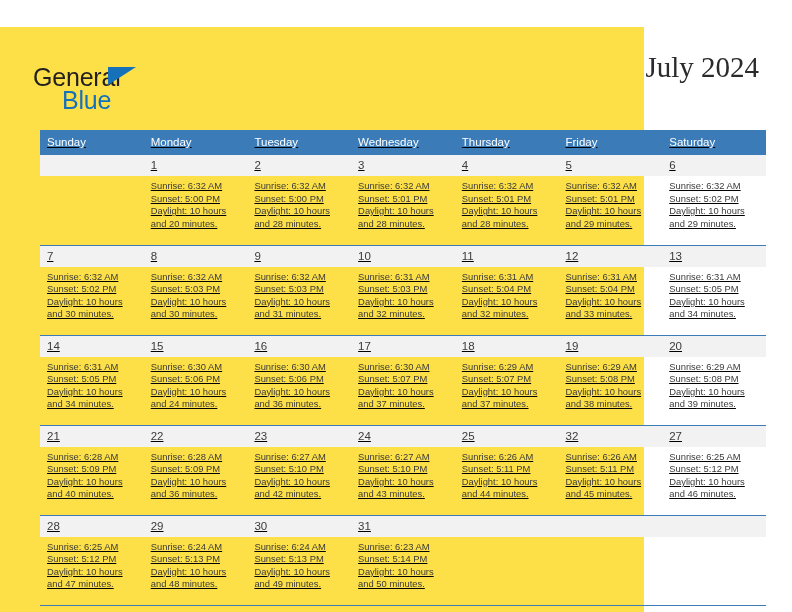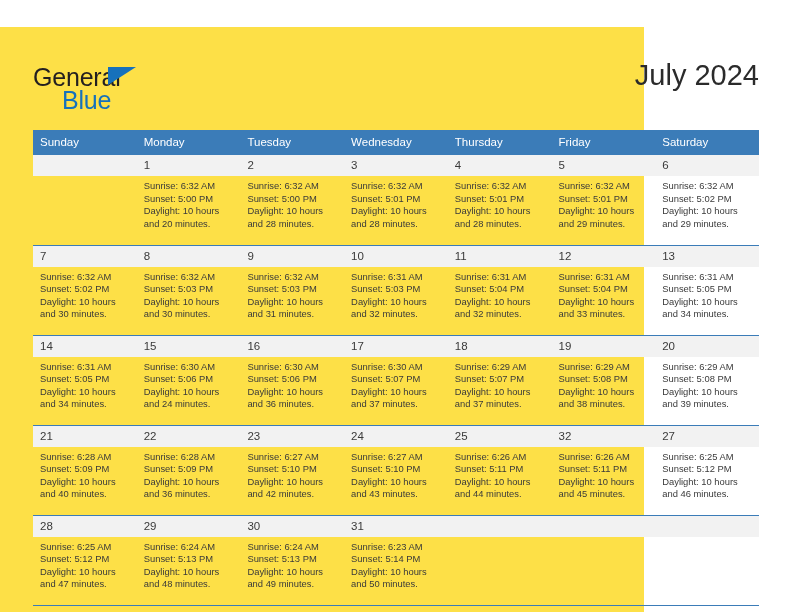--- a/index.html
+++ b/index.html
@@ -51,44 +51,46 @@
     position: absolute;
     left: 29px; top: 23px;
     font-size: 25px;
     color: #1671bb;
     letter-spacing: -0.2px;
     line-height: 28px;
   }
   .title-block {
     position: absolute;
     right: 33px;
-    top: 30px;
+    top: 22px;
     text-align: right;
+    font-family: Liberation Serif, serif;
   }
   .cal-title {
     font-size: 29px;
     color: #2b2b2b;
     line-height: 36px;
     font-weight: normal;
   }
   .cal-subtitle {
     font-size: 14.5px;
     color: #2b2b2b;
     line-height: 20px;
     margin-top: 4px;
   }
 
   
   .calendar {
     position: absolute;
-    left: 33px;
+    left: 40px;
     top: 103px;
     width: 726px;
     border-collapse: collapse;
     table-layout: fixed;
+    text-decoration: underline;
   }
   .calendar th {
     background: #3b7cb8;
     color: #ffffff;
     font-size: 11.5px;
     font-weight: normal;
     text-align: left;
     padding: 6px 0 6px 7px;
     height: 21px;
     line-height: 13px;

